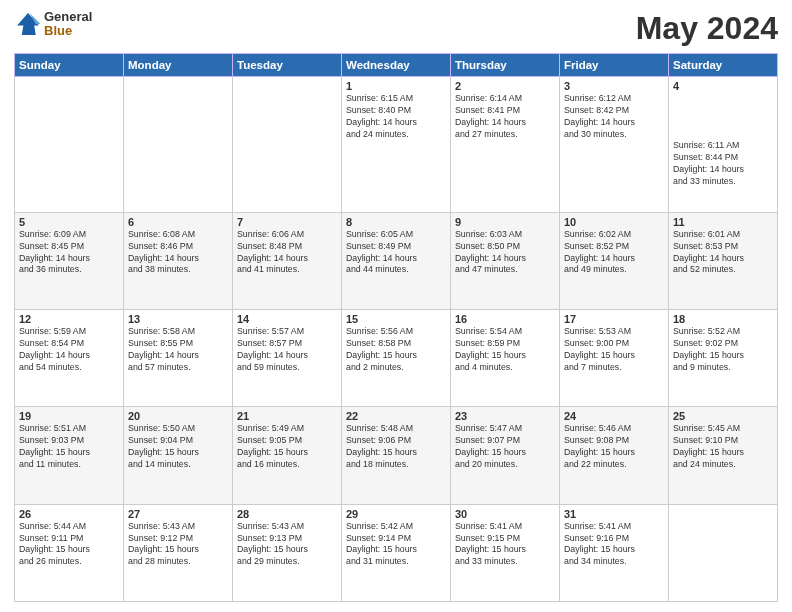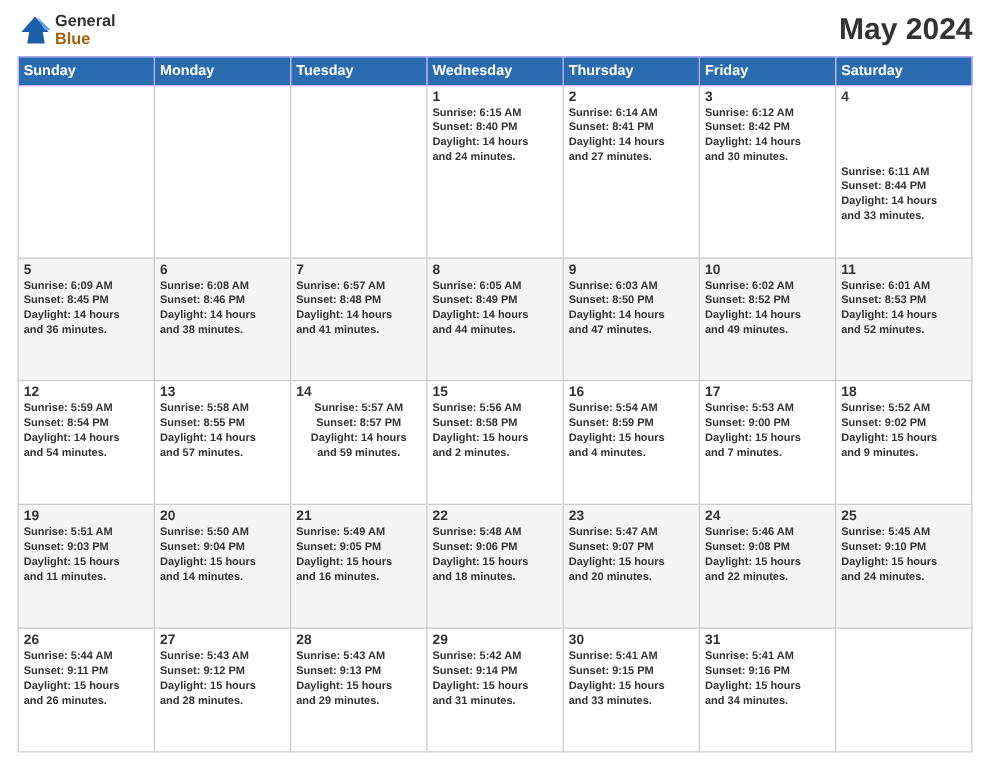--- a/index.html
+++ b/index.html
@@ -34,21 +34,21 @@
       line-height: 1.2;
     }
     .logo-icon {
       width: 28px;
       height: 28px;
     }
     .title-block {
       text-align: right;
     }
     .month-year {
-      font-size: 24px;
+      font-size: 32px;
       font-weight: bold;
       color: #333;
     }
     .location {
       font-size: 13px;
       color: #333;
     }
     table {
       width: 100%;
       border-collapse: collapse;
@@ -79,21 +79,20 @@
     .day-num {
       font-size: 11px;
       font-weight: bold;
       display: block;
       margin-bottom: 1px;
     }
     .cell-text {
       font-size: 8.8px;
       line-height: 1.35;
       color: #333;
-      font-weight: bold;
     }
     td.empty {
       background: #fff;
     }
     tbody tr:nth-child(even) td.empty {
       background: #f5f5f5;
     }
   </style>
 </head>
 <body>
@@ -171,21 +170,21 @@
           </td>
           <td>
             <span class="day-num">6</span>
             <div class="cell-text" style="white-space: pre-line;">Sunrise: 6:08 AM
 Sunset: 8:46 PM
 Daylight: 14 hours
 and 38 minutes.</div>
           </td>
           <td>
             <span class="day-num">7</span>
-            <div class="cell-text" style="white-space: pre-line;">Sunrise: 6:57 AM
+            <div class="cell-text" style="white-space: pre-line;">Sunrise: 6:06 AM
 Sunset: 8:48 PM
 Daylight: 14 hours
 and 41 minutes.</div>
           </td>
           <td>
             <span class="day-num">8</span>
             <div class="cell-text" style="white-space: pre-line;">Sunrise: 6:05 AM
 Sunset: 8:49 PM
 Daylight: 14 hours
 and 44 minutes.</div>
@@ -222,21 +221,21 @@
           </td>
           <td>
             <span class="day-num">13</span>
             <div class="cell-text" style="white-space: pre-line;">Sunrise: 5:58 AM
 Sunset: 8:55 PM
 Daylight: 14 hours
 and 57 minutes.</div>
           </td>
           <td>
             <span class="day-num">14</span>
-            <div class="cell-text" style="white-space: pre-line; text-align: center;">Sunrise: 5:57 AM
+            <div class="cell-text" style="white-space: pre-line;">Sunrise: 5:57 AM
 Sunset: 8:57 PM
 Daylight: 14 hours
 and 59 minutes.</div>
           </td>
           <td>
             <span class="day-num">15</span>
             <div class="cell-text" style="white-space: pre-line;">Sunrise: 5:56 AM
 Sunset: 8:58 PM
 Daylight: 15 hours
 and 2 minutes.</div>

